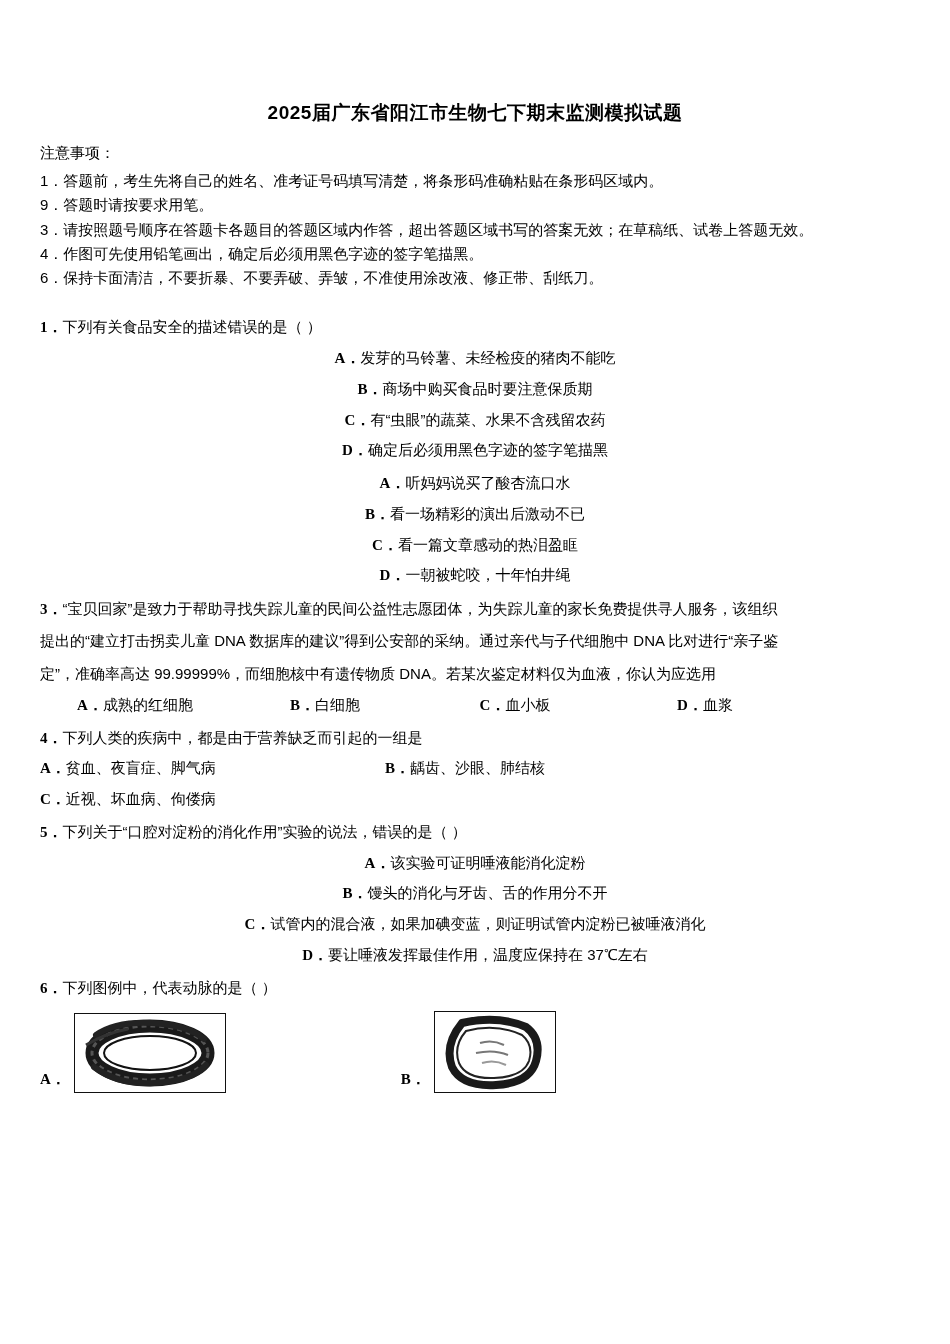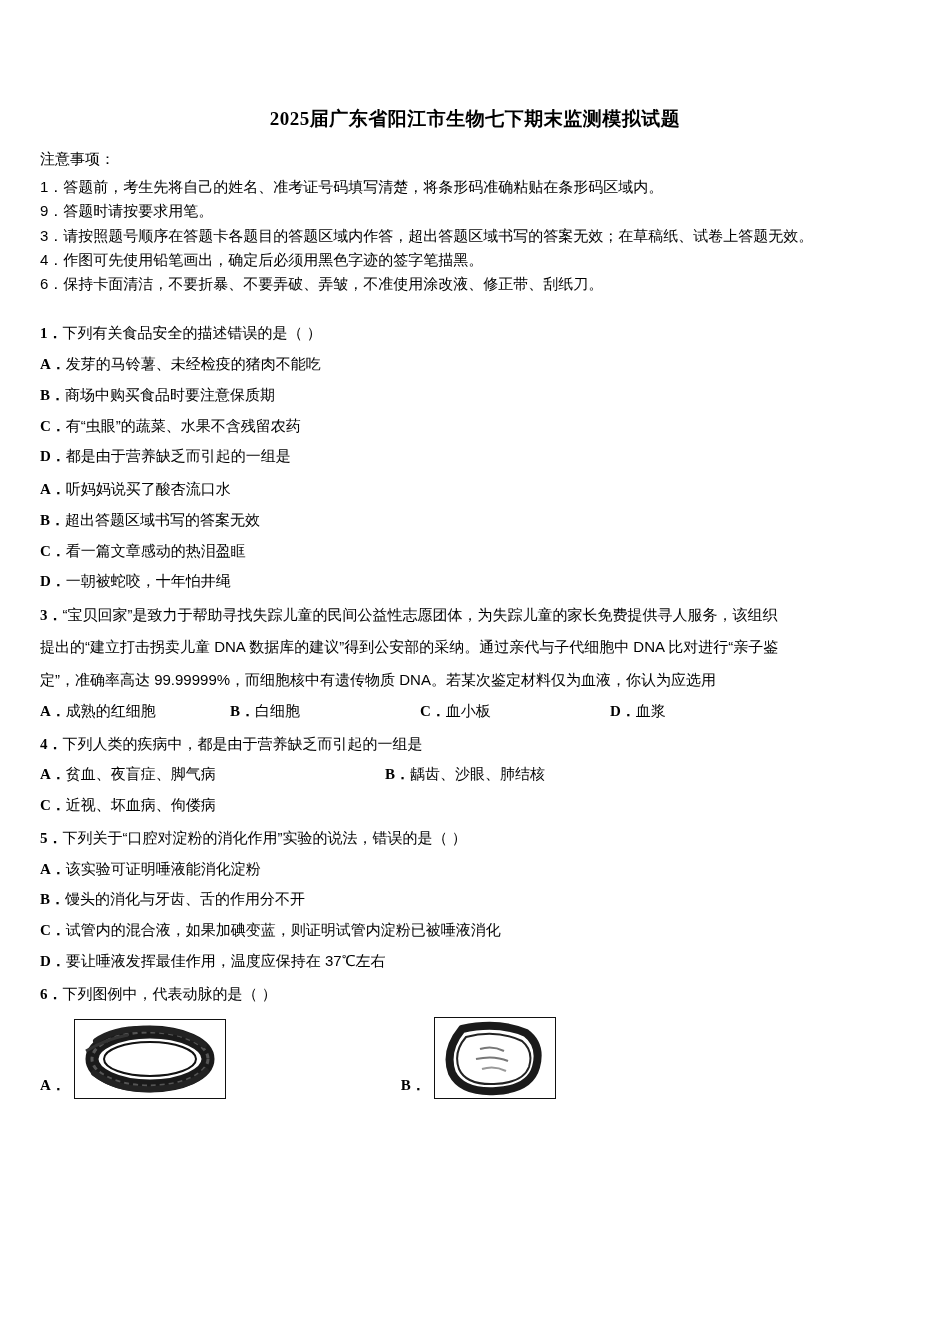--- a/index.html
+++ b/index.html
@@ -25,22 +25,22 @@
   .inner {
     position: absolute;
     left: 40px;
     top: 100px;
     width: 870px;
   }
   .doc-title {
     text-align: center;
     font-size: 19px;
     font-weight: bold;
-    font-family: Liberation Serif, serif;
-    margin: 6px 0 16px 0;
+    font-family: Liberation Sans, sans-serif;
+    margin: 0 0 16px 0;
     letter-spacing: 0.5px;
   }
   .notice-heading {
     font-size: 15px;
     font-family: "Liberation Sans", sans-serif;
     margin: 18px 0 6px 0;
   }
   .notice-list {
     margin: 0 0 22px 0;
     padding: 0;
@@ -63,35 +63,36 @@
   }
   .q-stem.serif-mix {
     line-height: 2.15;
     text-align: justify;
   }
   .opt {
     font-size: 15px;
     font-family: "Liberation Sans", sans-serif;
     line-height: 2.05;
     margin: 0;
+    text-align: center;
   }
   .opt-label {
     font-family: "Liberation Serif", serif;
     font-weight: bold;
   }
   .opt-row {
     display: flex;
     font-size: 15px;
     font-family: "Liberation Sans", sans-serif;
     line-height: 2.05;
   }
   .opt-row > div {
     flex: 0 0 auto;
   }
-  .w-inline-4 > div { width: 190px; }
+  .w-inline-4 > div { width: 190px; text-align: center; }
   .w-inline-2 > div:first-child { width: 345px; }
   .bold-serif {
     font-family: "Liberation Serif", serif;
     font-weight: bold;
   }
   .figure-row {
     display: flex;
     align-items: flex-end;
     margin-top: 8px;
   }
@@ -137,26 +138,26 @@
       <li>3．请按照题号顺序在答题卡各题目的答题区域内作答，超出答题区域书写的答案无效；在草稿纸、试卷上答题无效。</li>
       <li>4．作图可先使用铅笔画出，确定后必须用黑色字迹的签字笔描黑。</li>
       <li>6．保持卡面清洁，不要折暴、不要弄破、弄皱，不准使用涂改液、修正带、刮纸刀。</li>
     </ul>
 
     <div class="q-block">
       <p class="q-stem"><span class="bold-serif">1．</span><span>下列有关食品安全的描述错误的是（      ）</span></p>
       <p class="opt"><span class="opt-label">A．</span><span>发芽的马铃薯、未经检疫的猪肉不能吃</span></p>
       <p class="opt"><span class="opt-label">B．</span><span>商场中购买食品时要注意保质期</span></p>
       <p class="opt"><span class="opt-label">C．</span><span>有“虫眼”的蔬菜、水果不含残留农药</span></p>
-      <p class="opt"><span class="opt-label">D．</span><span>都是由于营养缺乏而引起的一组是</span></p>
+      <p class="opt"><span class="opt-label">D．</span><span>确定后必须用黑色字迹的签字笔描黑</span></p>
     </div>
 
     <div class="q-block">
       <p class="opt"><span class="opt-label">A．</span><span>听妈妈说买了酸杏流口水</span></p>
-      <p class="opt"><span class="opt-label">B．</span><span>超出答题区域书写的答案无效</span></p>
+      <p class="opt"><span class="opt-label">B．</span><span>看一场精彩的演出后激动不已</span></p>
       <p class="opt"><span class="opt-label">C．</span><span>看一篇文章感动的热泪盈眶</span></p>
       <p class="opt"><span class="opt-label">D．</span><span>一朝被蛇咬，十年怕井绳</span></p>
     </div>
 
     <div class="q-block">
       <p class="q-stem serif-mix"><span class="bold-serif">3．</span><span>“宝贝回家”是致力于帮助寻找失踪儿童的民间公益性志愿团体，为失踪儿童的家长免费提供寻人服务，该组织</span></p>
       <p class="q-stem serif-mix">提出的“建立打击拐卖儿童 DNA 数据库的建议”得到公安部的采纳。通过亲代与子代细胞中 DNA 比对进行“亲子鉴</p>
       <p class="q-stem serif-mix">定”，准确率高达 99.99999%，而细胞核中有遗传物质 DNA。若某次鉴定材料仅为血液，你认为应选用</p>
       <div class="opt-row w-inline-4">
         <div><span class="opt-label">A．</span><span>成熟的红细胞</span></div>

